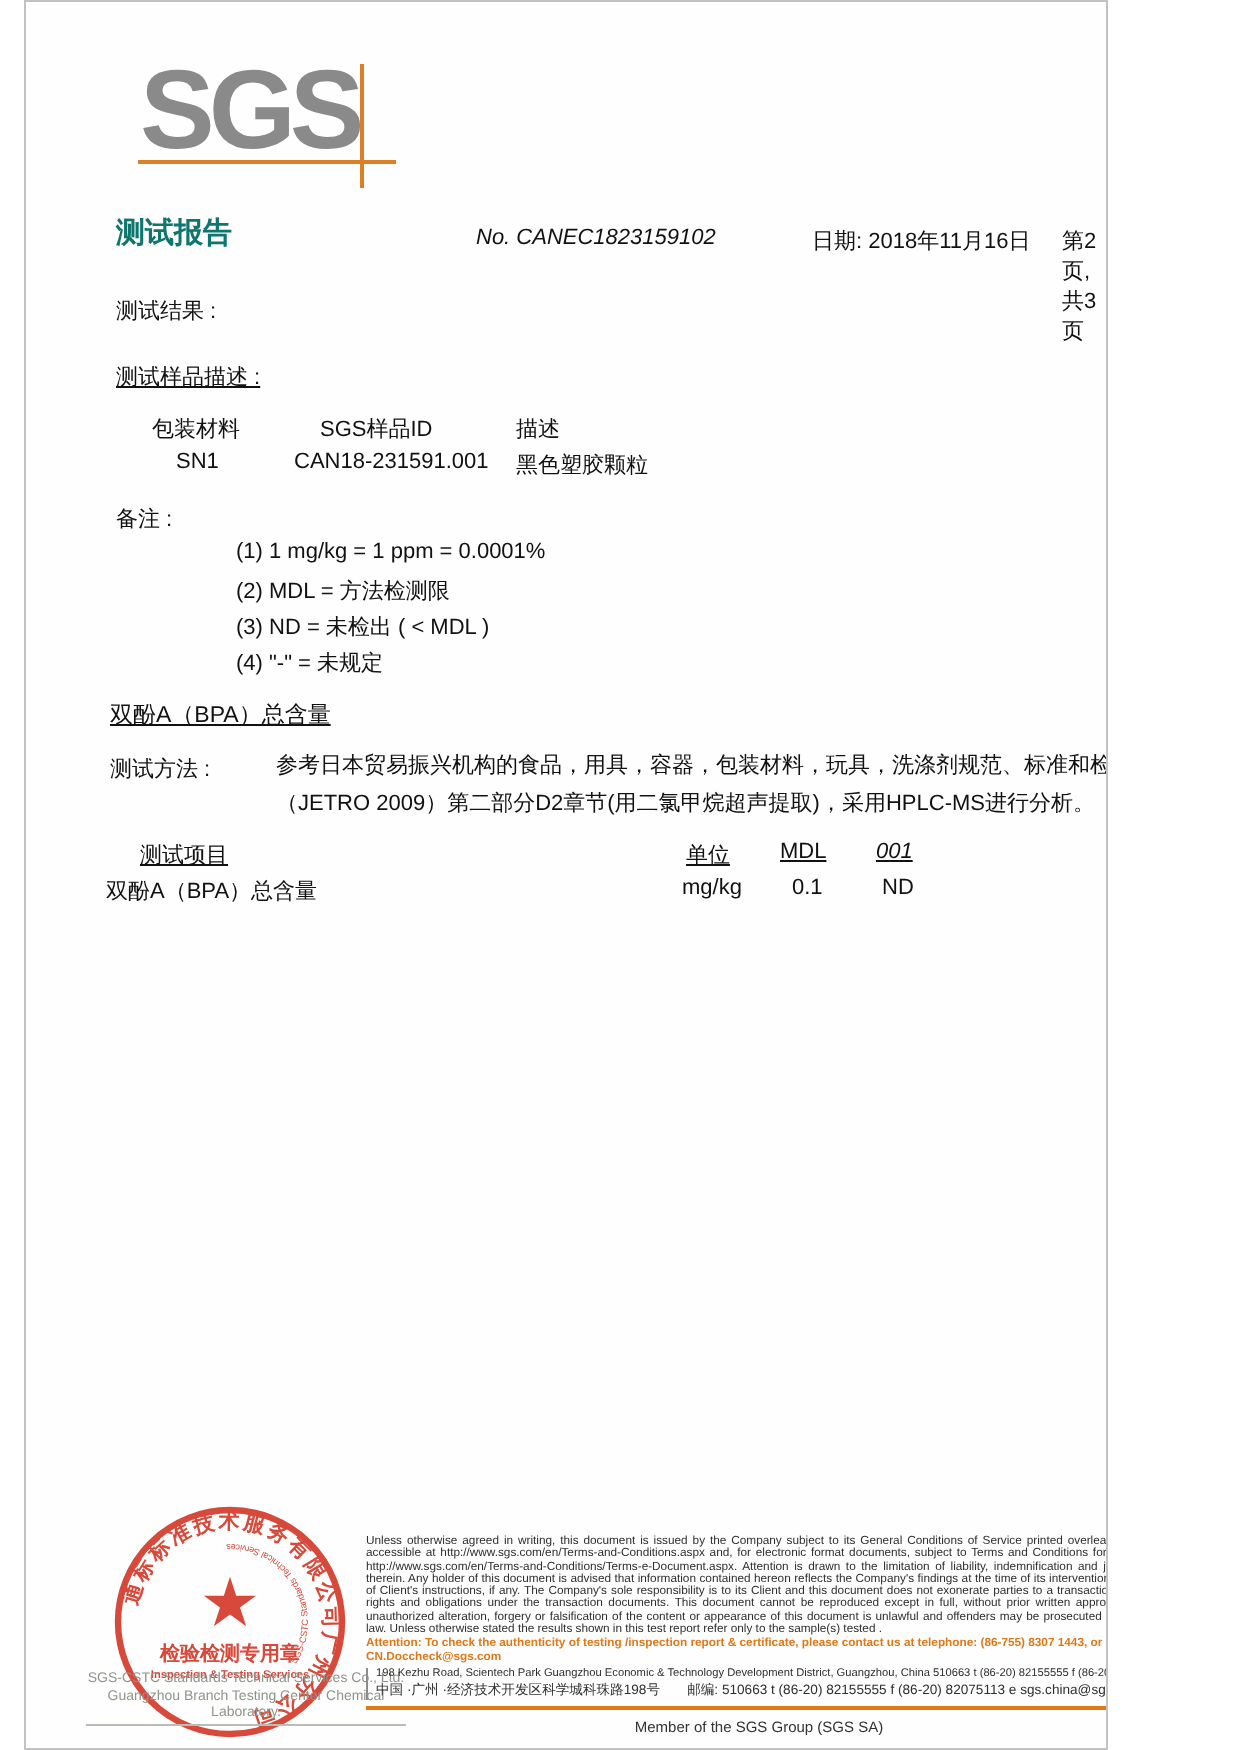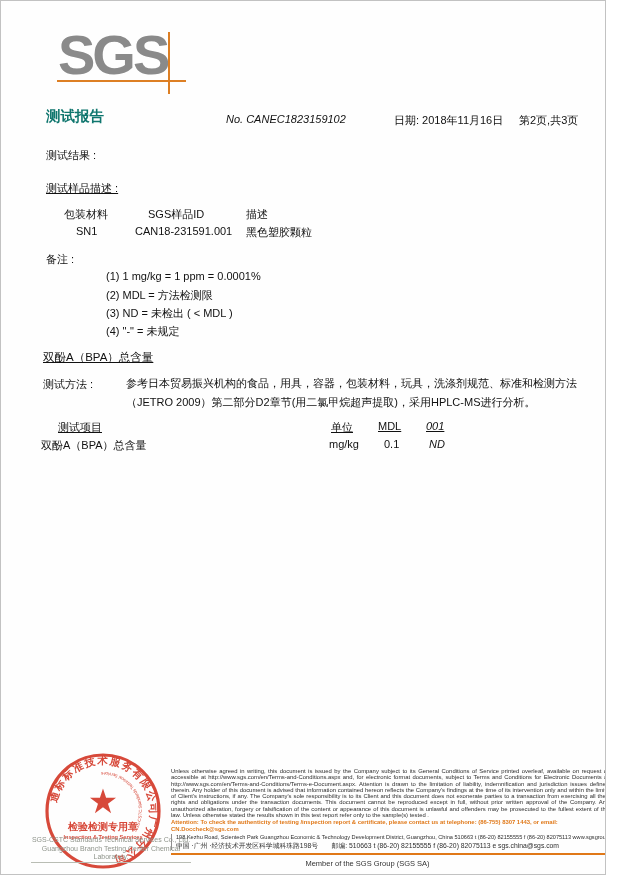--- a/index.html
+++ b/index.html
@@ -1,24 +1,25 @@
 <!DOCTYPE html>
 <html><head>
 <meta charset="utf-8">
 <style>
   html,body{margin:0;padding:0;background:#ffffff;}
   .page{
     position:relative;
-    width:606px;height:875px;
+    width:542px;height:875px;
     background:#fefefe;
     border:1px solid #c2c2c2;
     box-sizing:border-box;
     font-family:"Liberation Sans", sans-serif;
     color:#1c1c1c;
     overflow:hidden;
+    margin-left:12px;
   }
   .abs{position:absolute;}
   
   .logo-text{
     font-weight:bold;font-size:56px;color:#8a8a8a;
     letter-spacing:-3px;line-height:1;
   }
   .logo-vline{width:2px;height:62px;background:#dd7f24;}
   .logo-hline{width:129px;height:2px;background:#dd7f24;}
   
@@ -82,21 +83,21 @@
   <div class="abs method-text" style="left:125px;top:373px;">参考日本贸易振兴机构的食品，用具，容器，包装材料，玩具，洗涤剂规范、标准和检测方法（JETRO 2009）第二部分D2章节(用二氯甲烷超声提取)，采用HPLC-MS进行分析。</div>
 
   <div class="abs txt bold ul" style="left:57px;top:419px;">测试项目</div>
   <div class="abs txt bold ul" style="left:330px;top:419px;">单位</div>
   <div class="abs txt bold ul" style="left:377px;top:419px;">MDL</div>
   <div class="abs txt bold ul it" style="left:425px;top:419px;">001</div>
 
   <div class="abs txt" style="left:40px;top:437px;">双酚A（BPA）总含量</div>
   <div class="abs txt" style="left:328px;top:437px;">mg/kg</div>
   <div class="abs txt" style="left:383px;top:437px;">0.1</div>
-  <div class="abs txt" style="left:428px;top:437px;font-style:italic;">ND</div>
+  <div class="abs txt" style="left:428px;top:437px;">ND</div>
 
   <svg class="abs stamp" style="left:42px;top:750px;" width="120" height="120" viewBox="0 0 120 120">
     <defs>
       <path id="arcTop" d="M 60,60 m -47,0 a 47,47 0 1,1 94,0 a 47,47 0 1,1 -94,0"></path>
       <path id="arcBottom" d="M 60,60 m -39,0 a 39,39 0 1,0 78,0 a 39,39 0 1,0 -78,0"></path>
     </defs>
     <circle cx="60" cy="60" r="56" fill="none" stroke="#d43a2a" stroke-width="3.2"></circle>
     <text font-size="10.5" fill="#d43a2a" letter-spacing="1.5" font-weight="bold">
       <textPath href="#arcTop" startOffset="8">通标标准技术服务有限公司广州分公司</textPath>
     </text>

